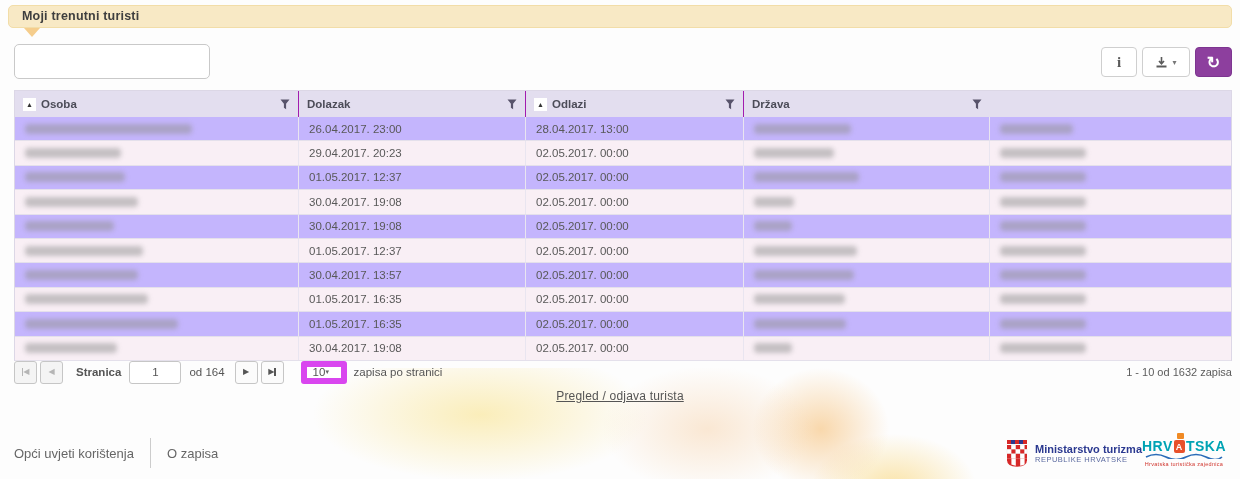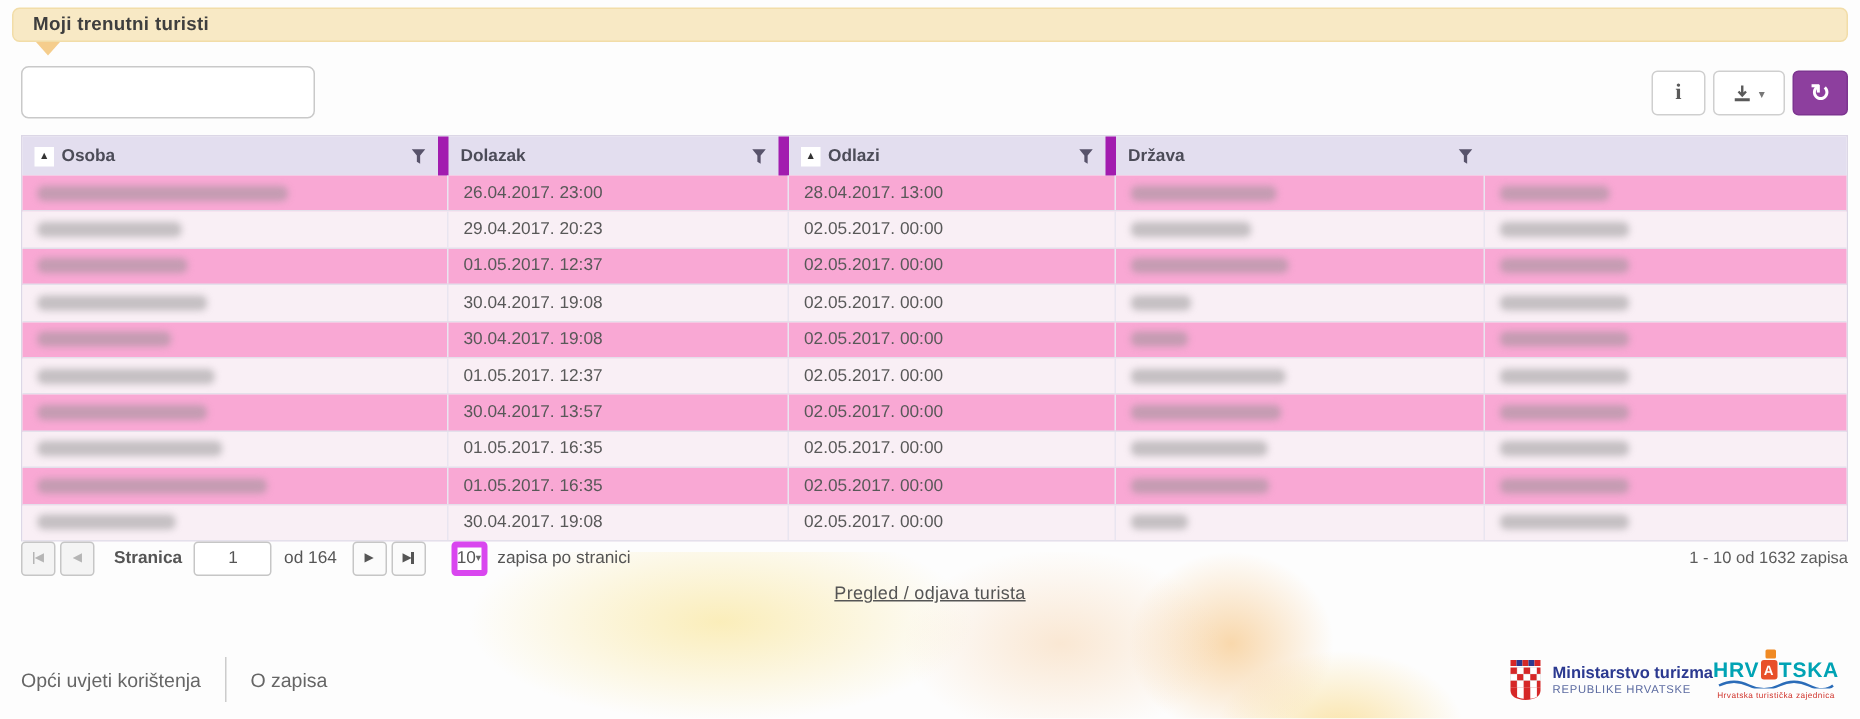--- a/index.html
+++ b/index.html
@@ -45,30 +45,30 @@
   .tbtn-refresh { width:37px; background:#8d3f9e; border-color:#7d3590; color:#fff; font-size:16px; font-weight:bold; }
   .chev { font-size:8px; color:#777; }
   
   .grid { position:absolute; left:14px; right:8px; top:90px; z-index:1; border:1px solid #dcd7e6; border-bottom:none; background:#fff; }
   .trow, .thead {
     display:grid; grid-template-columns:284px 227px 218px 246px 1fr;
   }
   .thead { background:#e3deef; height:26px; }
   .hcell {
     display:flex; align-items:center; padding:0 8px; gap:5px;
-    font-size:11.5px; font-weight:bold; color:#4c4c58; border-right:7px solid #a21caf; cursor:pointer;
+    font-size:11.5px; font-weight:bold; color:#4c4c58; border-right:1px solid #a21caf; cursor:pointer;
   }
   .hcell:last-child { border-right:none; }
   .hlabel { flex:1 1 auto; white-space:nowrap; overflow:hidden; }
   .sortbox {
     width:13px; height:13px; background:#fff; display:inline-flex; align-items:center; justify-content:center;
     font-size:7px; color:#333; flex:0 0 auto;
   }
   .funnel { flex:0 0 auto; margin-left:auto; cursor:pointer; }
-  .trow { height:24.4px; border-bottom:1px solid #e4e0eb; background:#f9a8d4; }
+  .trow { height:24.4px; border-bottom:1px solid #e4e0eb; background:#c4b5fd; }
   .trow.alt { background:#f9eff5; }
   .tcell {
     display:flex; align-items:center; padding:0 10px; font-size:11.5px; color:#585858;
     overflow:hidden; white-space:nowrap; border-right:1px solid #e9e5f0;
   }
   .tcell:last-child { border-right:none; }
   .redacted {
     display:inline-block; height:10px; border-radius:4px;
     background:#909090; opacity:.5; filter:blur(2.5px);
   }
@@ -83,22 +83,22 @@
   .pbtn.disabled { color:#b5b5b5; background:#f4f4f4; }
   .pbtn .bar { display:inline-block; width:1.5px; height:8px; background:currentColor; }
   .pbtn .tri { font-size:8px; line-height:1; }
   .pager-label { margin:0 8px 0 10px;font-weight:bold; }
   .page-input {
     width:52px; height:23px; border:1px solid #c6c6c6; border-radius:3px; text-align:center;
     font:11.5px "Liberation Sans",sans-serif; color:#555; outline:none; margin-right:8px;
   }
   .of-label { margin-right:10px; }
   .size-select {
-    width:24px; height:23px; border:4px solid #d946ef; border-radius:3px; background:#fff;
-    display:inline-flex; align-items:center; justify-content:center; padding:0 6px; cursor:pointer; margin:0 7px 0 14px;
+    width:46px; height:23px; border:6px solid #d946ef; border-radius:3px; background:#fff;
+    display:inline-flex; align-items:center; justify-content:flex-start; padding:0 6px; cursor:pointer; margin:0 7px 0 14px;
   }
   .size-select .chev { font-size:7px; color:#666; }
   .records-info { margin-left:auto; font-size:11px; color:#5c5c5c; }
   
   .action-link-wrap { position:absolute; left:0; right:0; top:386px; text-align:center; z-index:1; }
   .action-link { font-size:12px; color:#555; text-decoration:underline; cursor:pointer; font-weight:normal; letter-spacing:.2px; }
   
   .footer { position:absolute; left:0; right:0; bottom:0; height:52px; z-index:1; display:flex; align-items:center; }
   .footer-links { display:flex; align-items:center; padding-left:14px; font-size:13px; color:#666; }
   .footer-link { cursor:pointer; }

